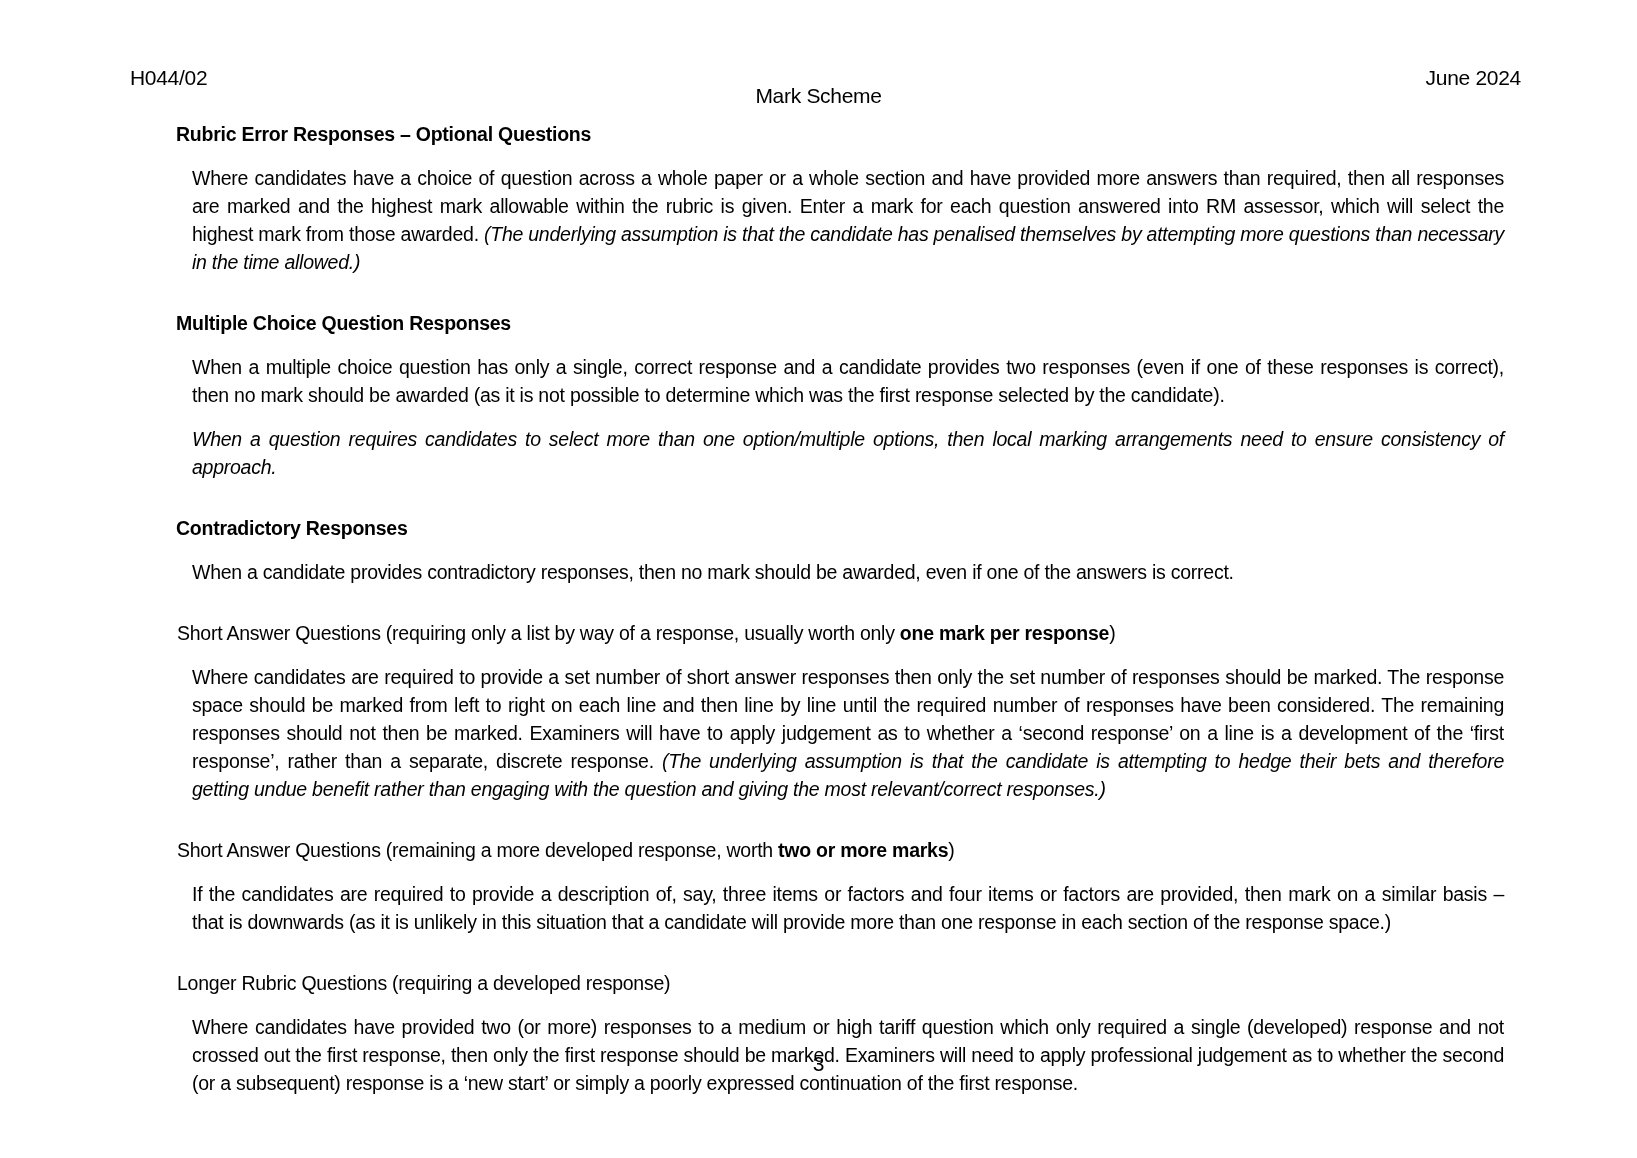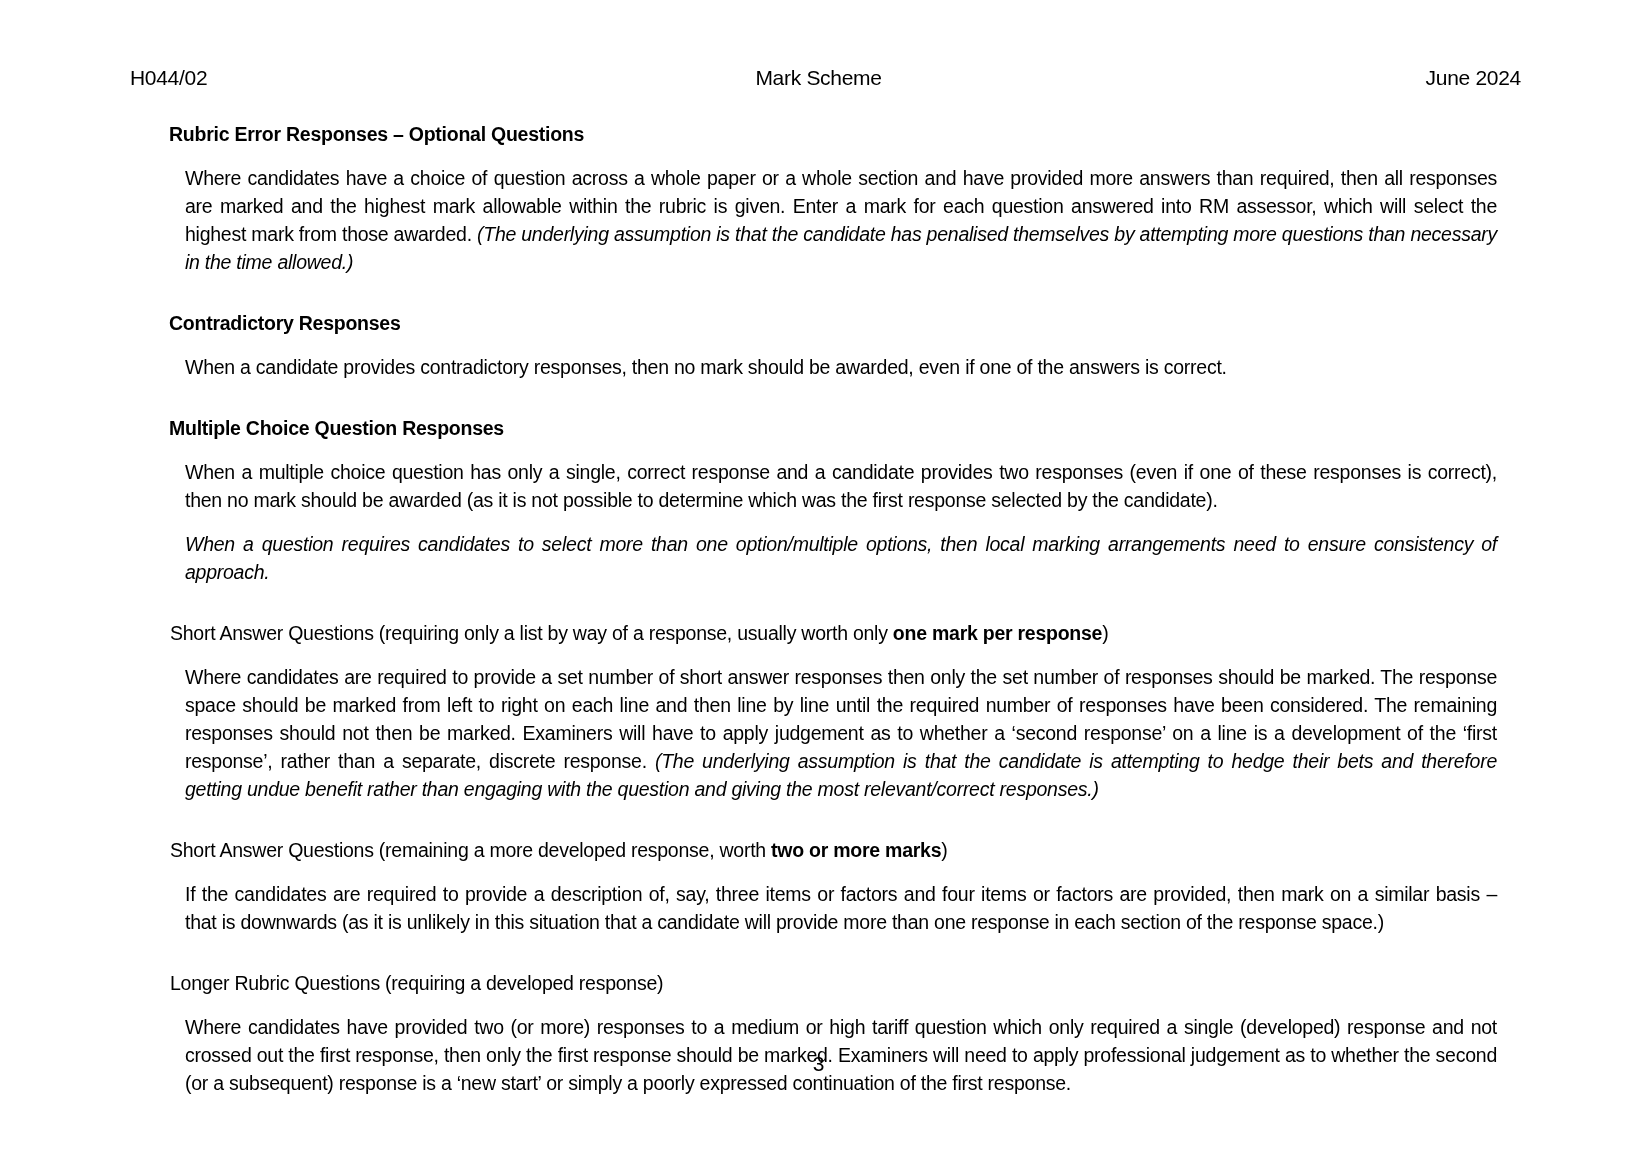--- a/index.html
+++ b/index.html
@@ -5,24 +5,24 @@
   html, body { margin: 0; padding: 0; background: #ffffff; }
   body {
     width: 1637px; height: 1158px; position: relative; overflow: hidden;
     font-family: "Liberation Sans", sans-serif; color: #000000;
   }
   .hdr {
     position: absolute; top: 66px; font-size: 21px; line-height: 24px;
     letter-spacing: -0.3px;
   }
   .hdr-left { left: 130px; }
-  .hdr-center { left: 0; width: 1637px; text-align: center; }
+  .hdr-center { left: 0; width: 1637px; text-align: center; margin-top: 18px; }
   .hdr-right { right: 116px; }
   .content {
-    position: absolute; left: 169px; top: 120px; width: 1344px;
+    position: absolute; left: 176px; top: 120px; width: 1344px;
     font-size: 19.5px; line-height: 28px; letter-spacing: -0.25px;
   }
   .section { margin: 0 0 33px 0; }
   .sec-title { font-weight: bold; margin: 0; }
   .sec-title-normal { margin: 1px; }
   .para { margin: 16px; text-align: justify; }
   .it { font-style: italic; }
   b { font-weight: bold; }
   .pagenum {
     position: absolute; top: 1052px; left: 0; width: 1637px; text-align: center;
@@ -37,28 +37,28 @@
 <div class="hdr hdr-right">June 2024</div>
 
 <div class="content">
 
   <div class="section">
     <p class="sec-title">Rubric Error Responses – Optional Questions</p>
     <p class="para"><span>Where candidates have a choice of question across a whole paper or a whole section and have provided more answers than required, then all responses are marked and the highest mark allowable within the rubric is given. Enter a mark for each question answered into RM assessor, which will select the highest mark from those awarded. </span><span class="it">(The underlying assumption is that the candidate has penalised themselves by attempting more questions than necessary in the time allowed.)</span></p>
   </div>
 
   <div class="section">
-    <p class="sec-title">Contradictory Responses</p>
-    <p class="para">When a candidate provides contradictory responses, then no mark should be awarded, even if one of the answers is correct.</p>
+    <p class="sec-title">Multiple Choice Question Responses</p>
+    <p class="para">When a multiple choice question has only a single, correct response and a candidate provides two responses (even if one of these responses is correct), then no mark should be awarded (as it is not possible to determine which was the first response selected by the candidate).</p>
+    <p class="para it">When a question requires candidates to select more than one option/multiple options, then local marking arrangements need to ensure consistency of approach.</p>
   </div>
 
   <div class="section">
-    <p class="sec-title">Multiple Choice Question Responses</p>
-    <p class="para">When a multiple choice question has only a single, correct response and a candidate provides two responses (even if one of these responses is correct), then no mark should be awarded (as it is not possible to determine which was the first response selected by the candidate).</p>
-    <p class="para it">When a question requires candidates to select more than one option/multiple options, then local marking arrangements need to ensure consistency of approach.</p>
+    <p class="sec-title">Contradictory Responses</p>
+    <p class="para">When a candidate provides contradictory responses, then no mark should be awarded, even if one of the answers is correct.</p>
   </div>
 
   <div class="section">
     <p class="sec-title-normal"><span>Short Answer Questions (requiring only a list by way of a response, usually worth only </span><b>one mark per response</b><span>)</span></p>
     <p class="para"><span>Where candidates are required to provide a set number of short answer responses then only the set number of responses should be marked. The response space should be marked from left to right on each line and then line by line until the required number of responses have been considered.  The remaining responses should not then be marked. Examiners will have to apply judgement as to whether a ‘second response’ on a line is a development of the ‘first response’, rather than a separate, discrete response.  </span><span class="it">(The underlying assumption is that the candidate is attempting to hedge their bets and therefore getting undue benefit rather than engaging with the question and giving the most relevant/correct responses.)</span></p>
   </div>
 
   <div class="section">
     <p class="sec-title-normal"><span>Short Answer Questions (remaining a more developed response, worth </span><b>two or more marks</b><span>)</span></p>
     <p class="para">If the candidates are required to provide a description of, say, three items or factors and four items or factors are provided, then mark on a similar basis – that is downwards (as it is unlikely in this situation that a candidate will provide more than one response in each section of the response space.)</p>

